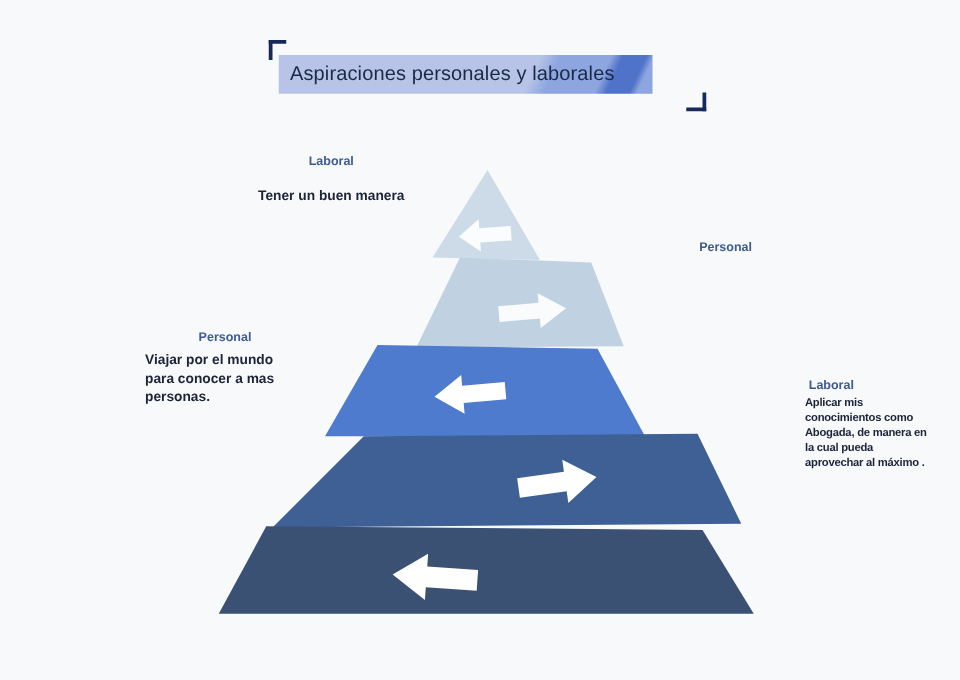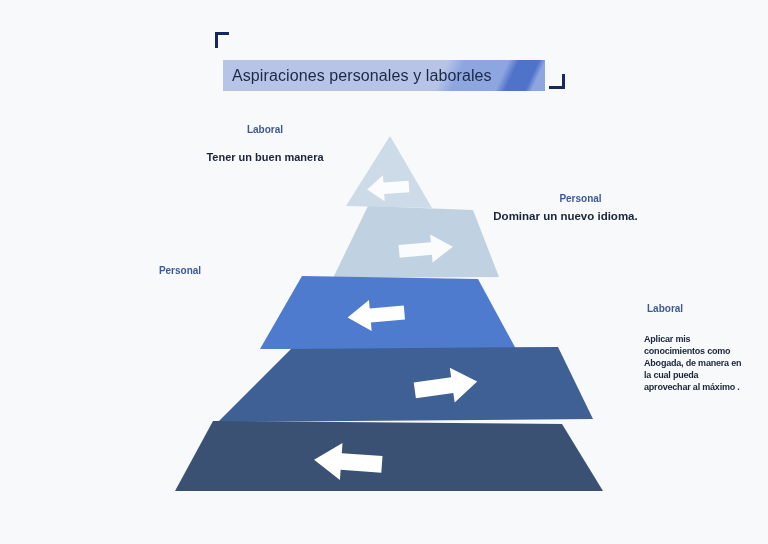--- a/index.html
+++ b/index.html
@@ -6,21 +6,21 @@
   .canvas{
     position:relative;
     width:768px;height:544px;
     background:var(--page-bg,#f7f9fb);
     overflow:hidden;
     font-family:"Liberation Sans", sans-serif;
   }
   svg.pyramid{position:absolute;left:0;top:0;}
   
   .title-banner{
-    position:absolute;left:223px;top:60px;width:322px;height:31px;
+    position:absolute;left:223px;top:44px;width:299px;height:31px;
     display:flex;align-items:center;
     padding-left:9px;box-sizing:border-box;
     font-size:16px;letter-spacing:0.1px;
     color:var(--title-color,#1b2945);
   }
   .bracket{position:absolute;border:0 solid var(--bracket-color,#16295a);}
   .bracket.tl{left:215px;top:32px;width:11px;height:13px;border-top-width:3px;border-left-width:3px;}
   .bracket.br{left:549px;top:74px;width:13px;height:12px;border-bottom-width:3px;border-right-width:3px;}
   
   .ann{position:absolute;}
@@ -35,21 +35,21 @@
   .ann1{left:185px;top:123px;width:160px;text-align:center;}
   .ann1 .b{font-size:11px;margin-top:14px;}
   .ann2{left:478px;top:192px;width:175px;text-align:center;}
   .ann2 .h{padding-left:30px;}
   .ann2 .b{font-size:11.5px;margin-top:4px;}
   .ann3{left:116px;top:264px;width:118px;text-align:left;}
   .ann3 .h{text-align:center;padding-left:10px;}
   .ann3 .b{font-size:11px;line-height:15px;margin-top:3px;}
   .ann4{left:644px;top:302px;width:102px;text-align:left;}
   .ann4 .h{padding-left:3px;}
-  .ann4 .b{font-size:9px;line-height:12px;letter-spacing:-0.2px;margin-top:17px;}
+  .ann4 .b{font-size:9px;line-height:12px;letter-spacing:-0.2px;}
 </style>
 </head>
 <body>
 
 <div class="canvas">
 
   <svg class="pyramid" width="768" height="544" viewBox="0 0 768 544">
       <polygon points="390,136 346,206 432,208" fill="#ccdbe7"></polygon>
       <polygon points="367.0,188.0 383.8,175.0 383.8,182.2 409.0,182.2 409.0,193.8 383.8,193.8 383.8,201.0" fill="#ffffff" fill-opacity="0.9" transform="rotate(-4 388 188)"></polygon>
       <polygon points="368,206 473,210 499,277 333,278" fill="#c0d2e1"></polygon>
@@ -68,25 +68,27 @@
   </div>
   <div class="bracket br"></div>
 
   <div class="ann ann1">
     <div class="h">Laboral</div>
     <div class="b">Tener un buen manera</div>
   </div>
 
   <div class="ann ann2">
     <div class="h">Personal</div>
-    <div class="b">Dominar un nuevo idioma.</div>
   </div>
 
   <div class="ann ann3">
     <div class="h">Personal</div>
+    <div class="b">Viajar por el mundo
+para conocer a mas
+personas.</div>
   </div>
 
   <div class="ann ann4">
     <div class="h">Laboral</div>
     <div class="b">Aplicar mis
 conocimientos como
 Abogada, de manera en
 la cual pueda
 aprovechar al máximo .</div>
   </div>

